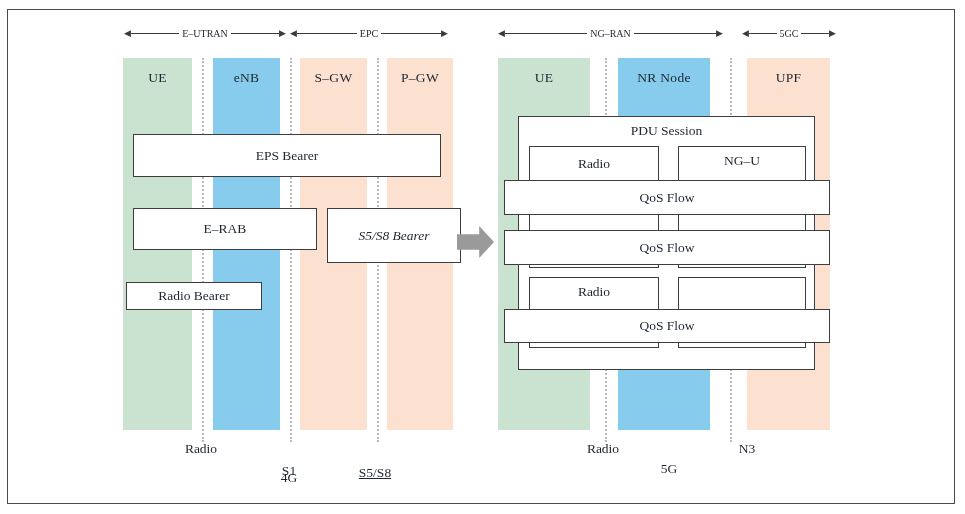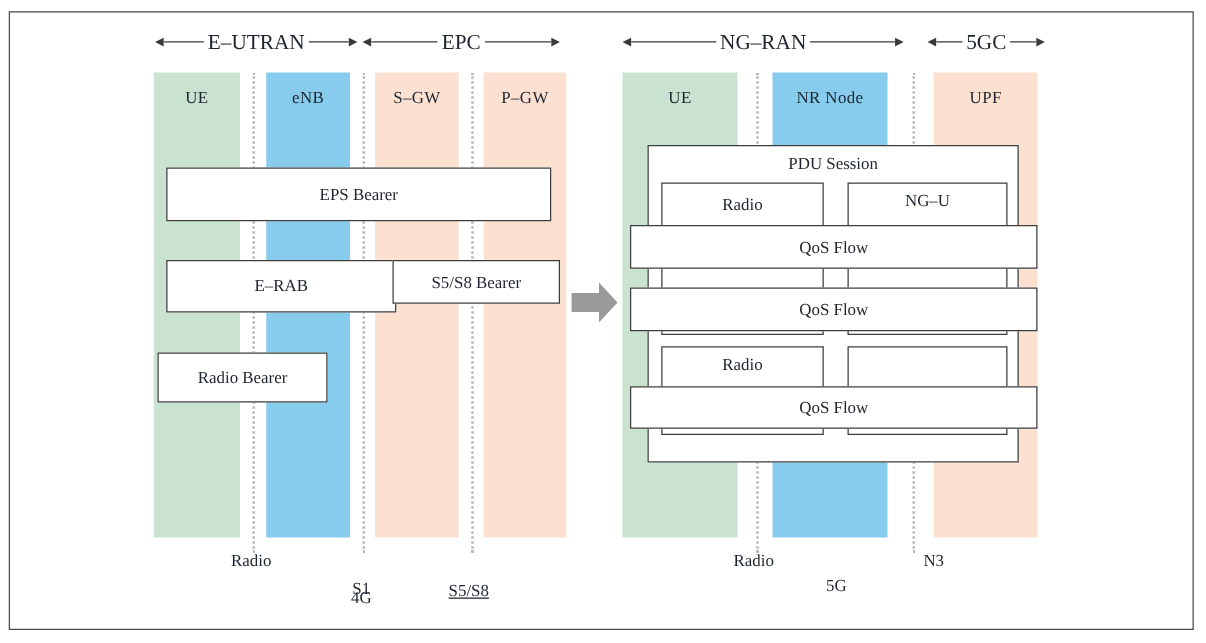--- a/index.html
+++ b/index.html
@@ -13,21 +13,21 @@
        font-size:13.5px;letter-spacing:.3px;z-index:1;}
   .col-green{background:#c9e3d0;}
   .col-blue{background:#87ccec;}
   .col-peach{background:#fce1d1;}
   
   .dotted{position:absolute;top:58px;height:384px;width:0;border-left:2px dotted #b9b9b9;z-index:2;}
   
   .span-arrow{position:absolute;top:26px;height:15px;display:flex;align-items:center;z-index:3;}
   .span-arrow .line{flex:1;border-top:1.5px solid #3a3a3a;}
   .span-arrow .ah{font-size:9px;color:#3a3a3a;line-height:1;}
-  .span-arrow .lbl{padding:0 3px;font-size:17px;white-space:nowrap;}
+  .span-arrow .lbl{padding:0 3px;font-size:10px;white-space:nowrap;}
   
   .wbox{position:absolute;background:#ffffff;border:1.4px solid #3d3d3d;box-sizing:border-box;
         display:flex;align-items:center;justify-content:center;font-size:13.5px;white-space:nowrap;}
   .top-label{align-items:flex-start;}
   .z3{z-index:3}.z4{z-index:4}.z5{z-index:5}
   
   .iflab{position:absolute;transform:translateX(-50%);font-size:13.5px;white-space:nowrap;z-index:3;}
   
   #transition-arrow{position:absolute;left:457px;top:226px;width:37px;height:32px;background:#9a9a9a;
     clip-path:polygon(0% 26%,60% 26%,60% 0%,100% 50%,60% 100%,60% 74%,0% 74%);z-index:3;}
@@ -69,24 +69,24 @@
   <div class="dotted" style="left:202px;"></div>
   <div class="dotted" style="left:290px;"></div>
   <div class="dotted" style="left:377px;"></div>
 
   <div class="wbox z3" style="left:133px;top:208px;width:184px;height:42px;">
     <span>E–RAB</span>
   </div>
   <div class="wbox z3" style="left:133px;top:134px;width:308px;height:43px;">
     <span>EPS Bearer</span>
   </div>
-  <div class="wbox z3" style="left:314px;top:208px;width:134px;height:35px;">
+  <div class="wbox z3" style="left:327px;top:208px;width:134px;height:55px;font-style:italic;">
     <span>S5/S8 Bearer</span>
   </div>
-  <div class="wbox z3" style="left:126px;top:282px;width:136px;height:40px;">
+  <div class="wbox z3" style="left:126px;top:282px;width:136px;height:28px;">
     <span>Radio Bearer</span>
   </div>
 
   <div class="iflab" style="left:201px;top:441px;">Radio</div>
   <div class="iflab" style="left:289px;top:447px;margin-top:16px;">S1</div>
   <div class="iflab" style="left:375px;top:465px;text-decoration:underline;">S5/S8</div>
   <div class="iflab" style="left:289px;top:470px;">4G</div>
 
   <div id="transition-arrow"></div>
 

